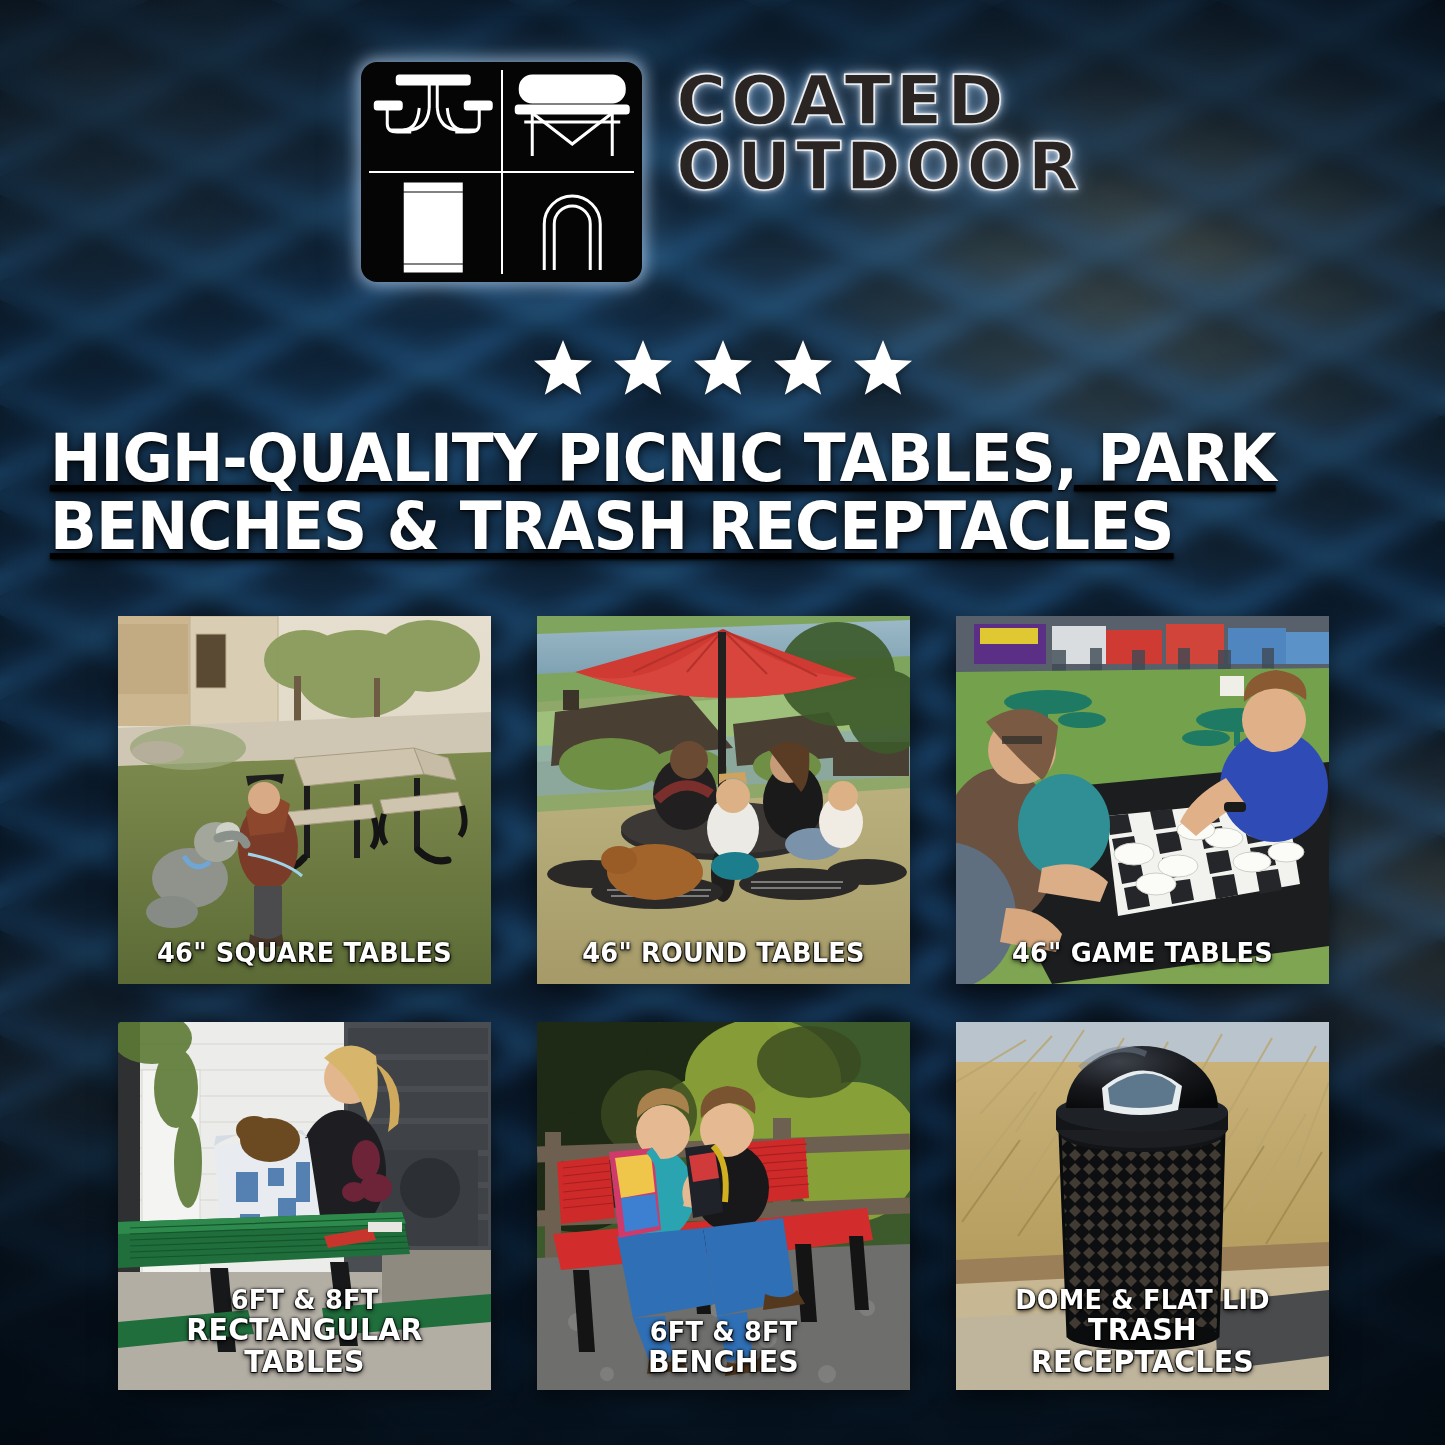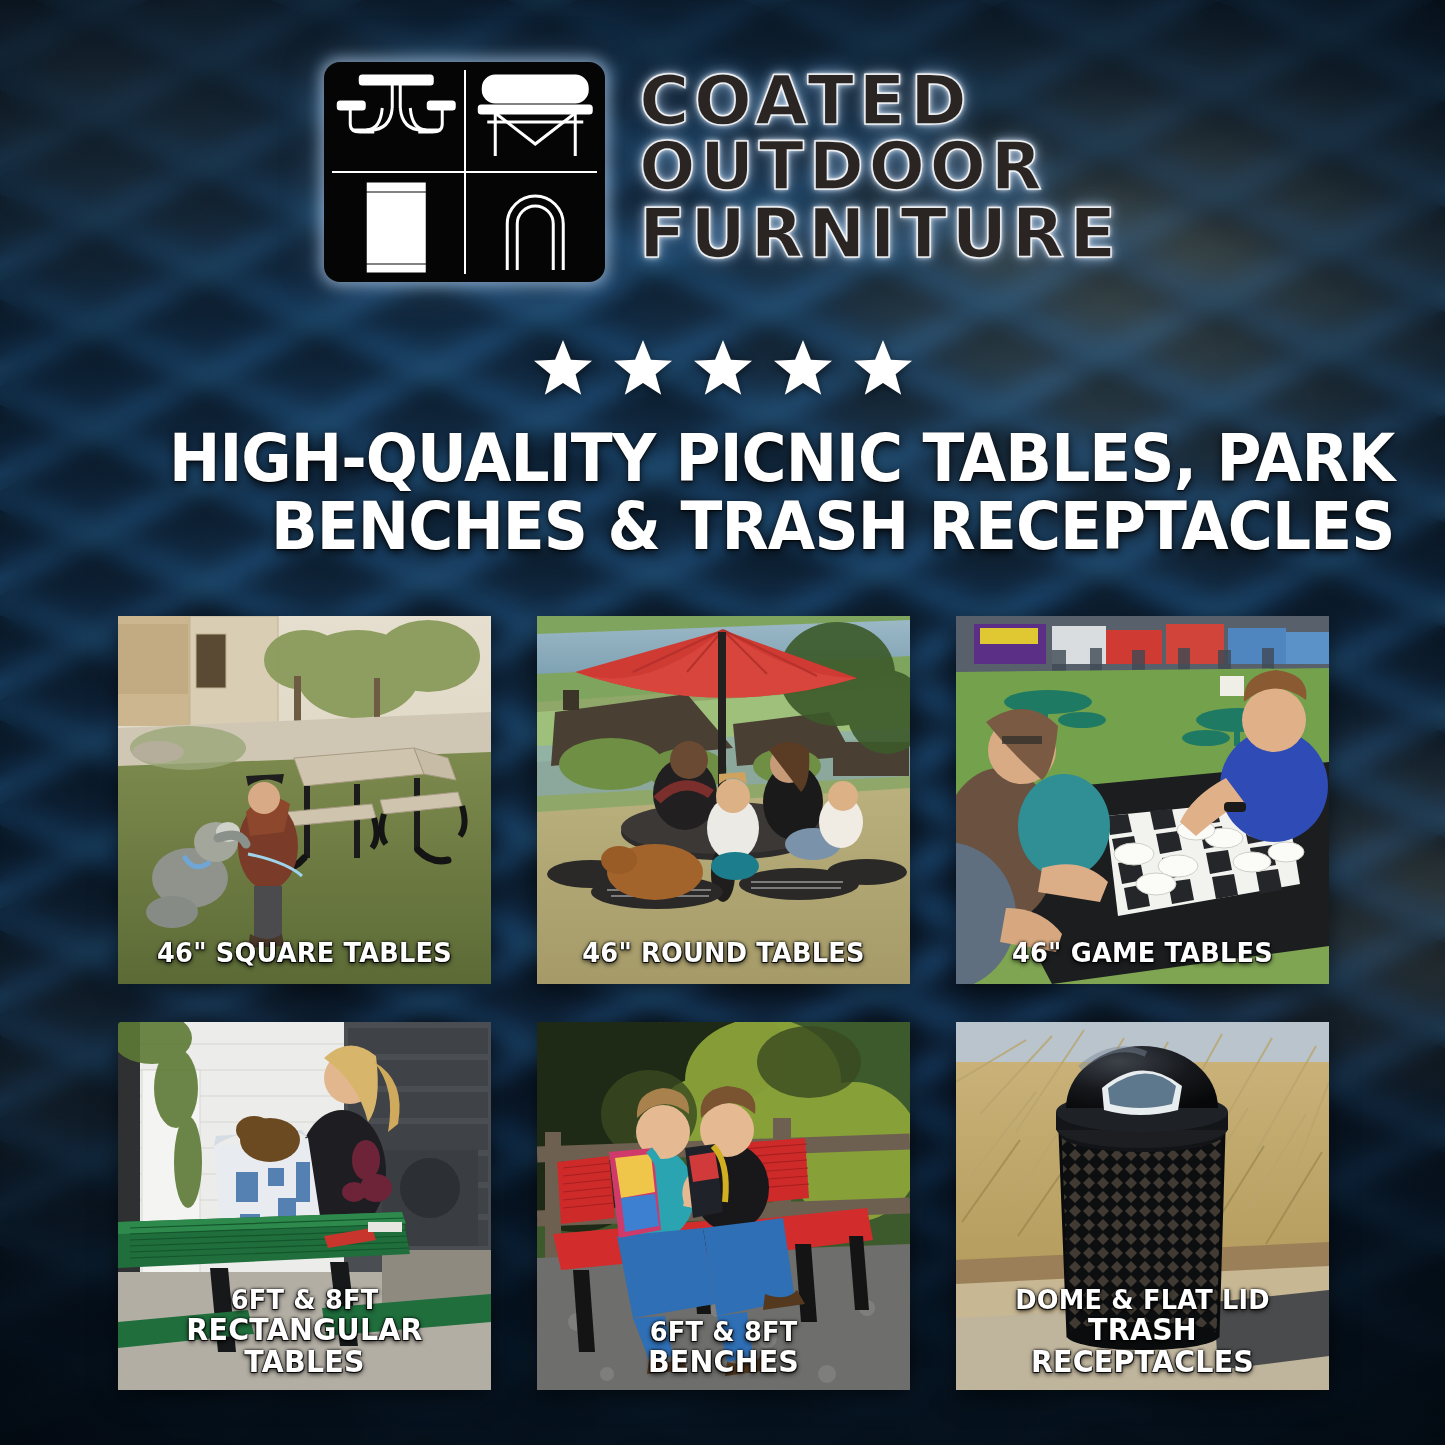--- a/index.html
+++ b/index.html
@@ -91,21 +91,21 @@
   }
   .logo-line.l1 { font-size:68px; }
   .logo-line.l2 { font-size:66px; }
   .logo-line.l3 { font-size:68px; }
 
   
   .stars { position:absolute; left:0; right:0; top:338px; display:flex; justify-content:center; gap:18px; }
   .star { width:62px; height:60px; filter:drop-shadow(0 2px 4px rgba(0,0,0,.55)); }
 
   
-  .headline { position:absolute; left:0; right:0; top:425px; text-align:right; }
+  .headline { position:absolute; left:0; right:14px; top:425px; text-align:left;text-decoration:underline; }
   .headline .hl {
     display:block;
     font-family:"DejaVu Sans", sans-serif;
     font-weight:700;
     font-size:66px; line-height:1.03;
     color:#ffffff;
     letter-spacing:-1px;
     transform:scaleX(0.93);
     text-shadow:0 3px 9px rgba(0,0,0,.75), 0 1px 2px rgba(0,0,0,.9);
   }
@@ -197,21 +197,20 @@
               <path d="M42 98 L42 52 a28 28 0 0 1 56 0 L98 98"></path>
               <path d="M52 98 L52 52 a18 18 0 0 1 36 0 L88 98"></path>
             </g>
           </svg>
         </div>
       </div>
 
       <div class="logo-text">
         <span class="logo-line l1">COATED</span>
         <span class="logo-line l2">OUTDOOR</span>
-        <span class="logo-line l3">FURNITURE</span>
       </div>
     </div>
 
     <div class="stars" id="stars">
         <svg viewBox="0 0 64 62" class="star">
           <path d="M32,2 L40.2,22.6 L62,23.6 L45,37.4 L50.8,58.6 L32,46.4 L13.2,58.6 L19,37.4 L2,23.6 L23.8,22.6 Z" fill="#ffffff"></path>
         </svg>
         <svg viewBox="0 0 64 62" class="star">
           <path d="M32,2 L40.2,22.6 L62,23.6 L45,37.4 L50.8,58.6 L32,46.4 L13.2,58.6 L19,37.4 L2,23.6 L23.8,22.6 Z" fill="#ffffff"></path>
         </svg>

